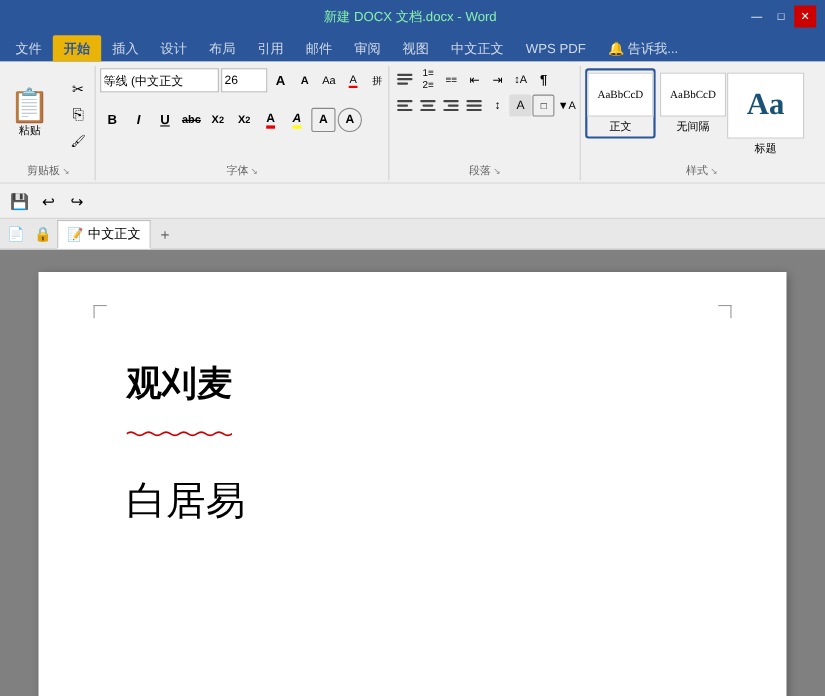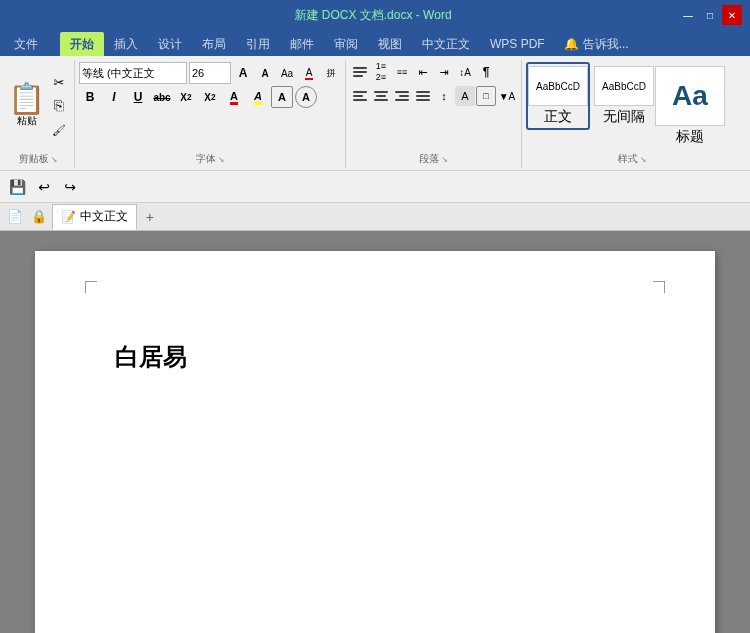--- a/index.html
+++ b/index.html
@@ -34,24 +34,23 @@
     .ribbon-tab {
       padding: 4px 10px;
       font-size: 12px;
       color: #d0d8e8;
       cursor: pointer;
       height: 24px;
       display: flex; align-items: center;
       border-radius: 2px 2px 0 0;
     }
     .ribbon-tab.active {
-      background: #bef264;
+      background: #eab308;
       color: #2b579a;
       font-weight: bold;
-      margin-left: 12px;
     }
 
     
     .ribbon-toolbar {
       background: #f0f0f0;
       border-bottom: 1px solid #d0d0d0;
       display: flex;
       align-items: stretch;
       padding: 4px 2px 2px 2px;
       min-height: 86px;
@@ -63,21 +62,21 @@
       align-items: stretch;
       border-right: 1px solid #d0d0d0;
       padding: 2px 4px;
       min-width: fit-content;
     }
     .ribbon-group:last-child { border-right: none; }
     .ribbon-group-content {
       display: flex;
       align-items: flex-start;
       flex: 1;
-      gap: 0;
+      gap: 12px;
     }
     .ribbon-group-label {
       font-size: 10px;
       color: #666;
       text-align: center;
       margin-top: 2px;
       display: flex;
       align-items: center;
       justify-content: center;
       gap: 2px;
@@ -167,21 +166,21 @@
     }
     .style-item.active { border-color: #2b579a; }
     .style-preview {
       width: 60px; height: 40px;
       border: 1px solid #ccc;
       background: white;
       display: flex; align-items: center; justify-content: center;
       font-size: 11px;
       overflow: hidden;
     }
-    .style-label { font-size: 14px; margin-top: 2px; }
+    .style-label { font-size: 10px; margin-top: 2px; }
 
     
     .big-style {
       width: 70px; height: 60px;
       border: 1px solid #ccc;
       background: white;
       display: flex; align-items: center; justify-content: center;
       font-size: 28px; font-weight: bold; color: #1a5276;
     }
 
@@ -269,22 +268,22 @@
       font-size: 32px;
       font-weight: bold;
       font-family: 'Microsoft YaHei', SimSun, serif;
       margin-bottom: 20px;
       color: #000;
       position: relative;
       display: inline-block;
     }
 
     .doc-author {
-      font-size: 24px;
-      font-weight: bold;
+      font-size: 36px;
+      font-weight: normal;
       font-family: 'Microsoft YaHei', SimSun, serif;
       color: #000;
     }
 
     
     .icon-lines {
       display: flex; flex-direction: column; gap: 2px; width: 14px;
     }
     .icon-line { height: 2px; background: #444; border-radius: 1px; }
     .icon-line.short { width: 10px; }
@@ -430,21 +429,21 @@
         <div class="para-btn" style="border:1px solid #888; font-size:9px;">□</div>
         <div class="para-btn" style="font-size:10px;">▼A</div>
       </div>
     </div>
     <div class="ribbon-group-label">
       <span>段落</span>
       <span class="group-expand">↘</span>
     </div>
   </div>
 
-  <div class="ribbon-group styles-group" style="min-width:220px;">
+  <div class="ribbon-group styles-group" style="min-width:220px;font-family:Liberation Serif, serif;">
     <div class="ribbon-group-content styles-content">
       <div class="style-item active">
         <div class="style-preview">
           <span style="font-size:10px;">AaBbCcD</span>
         </div>
         <div class="style-label">正文</div>
       </div>
       <div class="style-item">
         <div class="style-preview">
           <span style="font-size:10px;">AaBbCcD</span>
@@ -492,18 +491,25 @@
   <div class="tab-add">+</div>
 </div>
 
 <div class="doc-area">
   <div class="doc-page">
 
     <div class="corner-mark corner-tl"></div>
     <div class="corner-mark corner-tr"></div>
 
     <div style="padding-top: 20px;">
+      <div style="position:relative; display:inline-block; margin-bottom: 30px;">
+        <div class="doc-title">观刈麦</div>
+        
+        <svg style="position:absolute;bottom:-6px;left:0;width:100%;height:6px;" preserveAspectRatio="none" viewBox="0 0 120 6">
+          <path d="M0,3 Q5,0 10,3 Q15,6 20,3 Q25,0 30,3 Q35,6 40,3 Q45,0 50,3 Q55,6 60,3 Q65,0 70,3 Q75,6 80,3 Q85,0 90,3 Q95,6 100,3 Q105,0 110,3 Q115,6 120,3" stroke="#cc0000" stroke-width="1.5" fill="none"></path>
+        </svg>
+      </div>
       <div style="margin-top:10px;">
         <div class="doc-author">白居易</div>
       </div>
     </div>
   </div>
 </div>
 
 </body></html>

